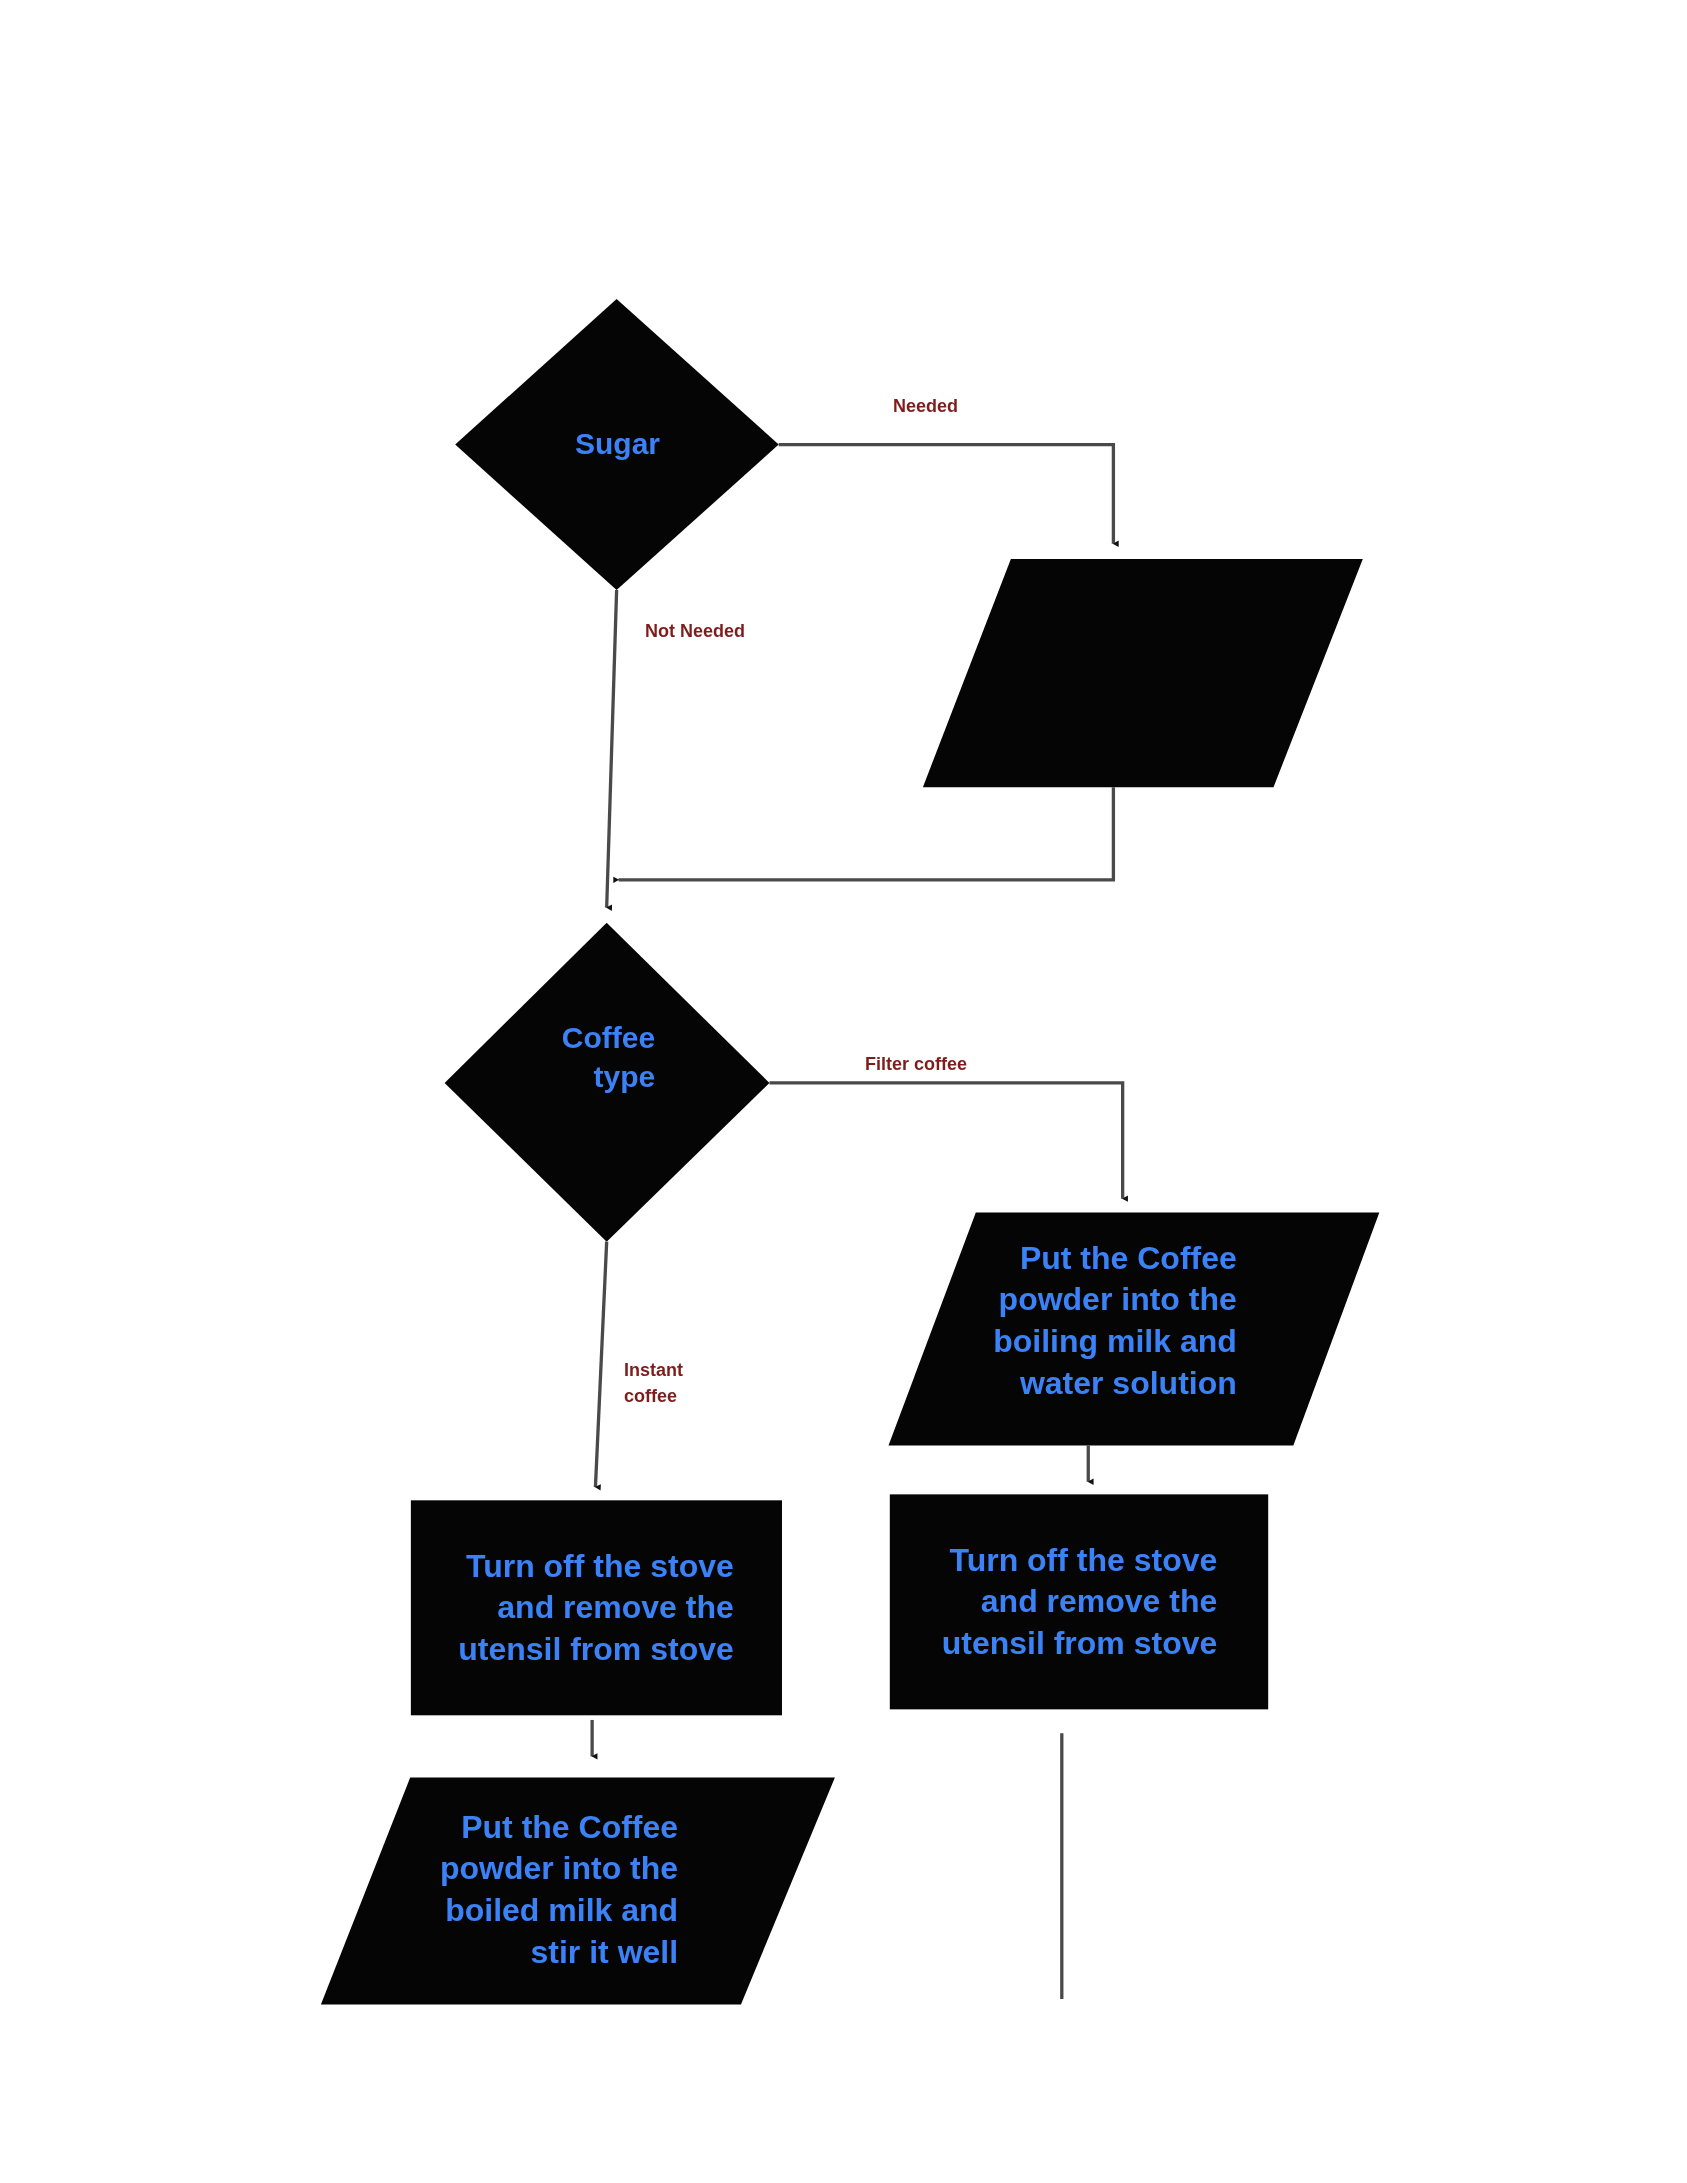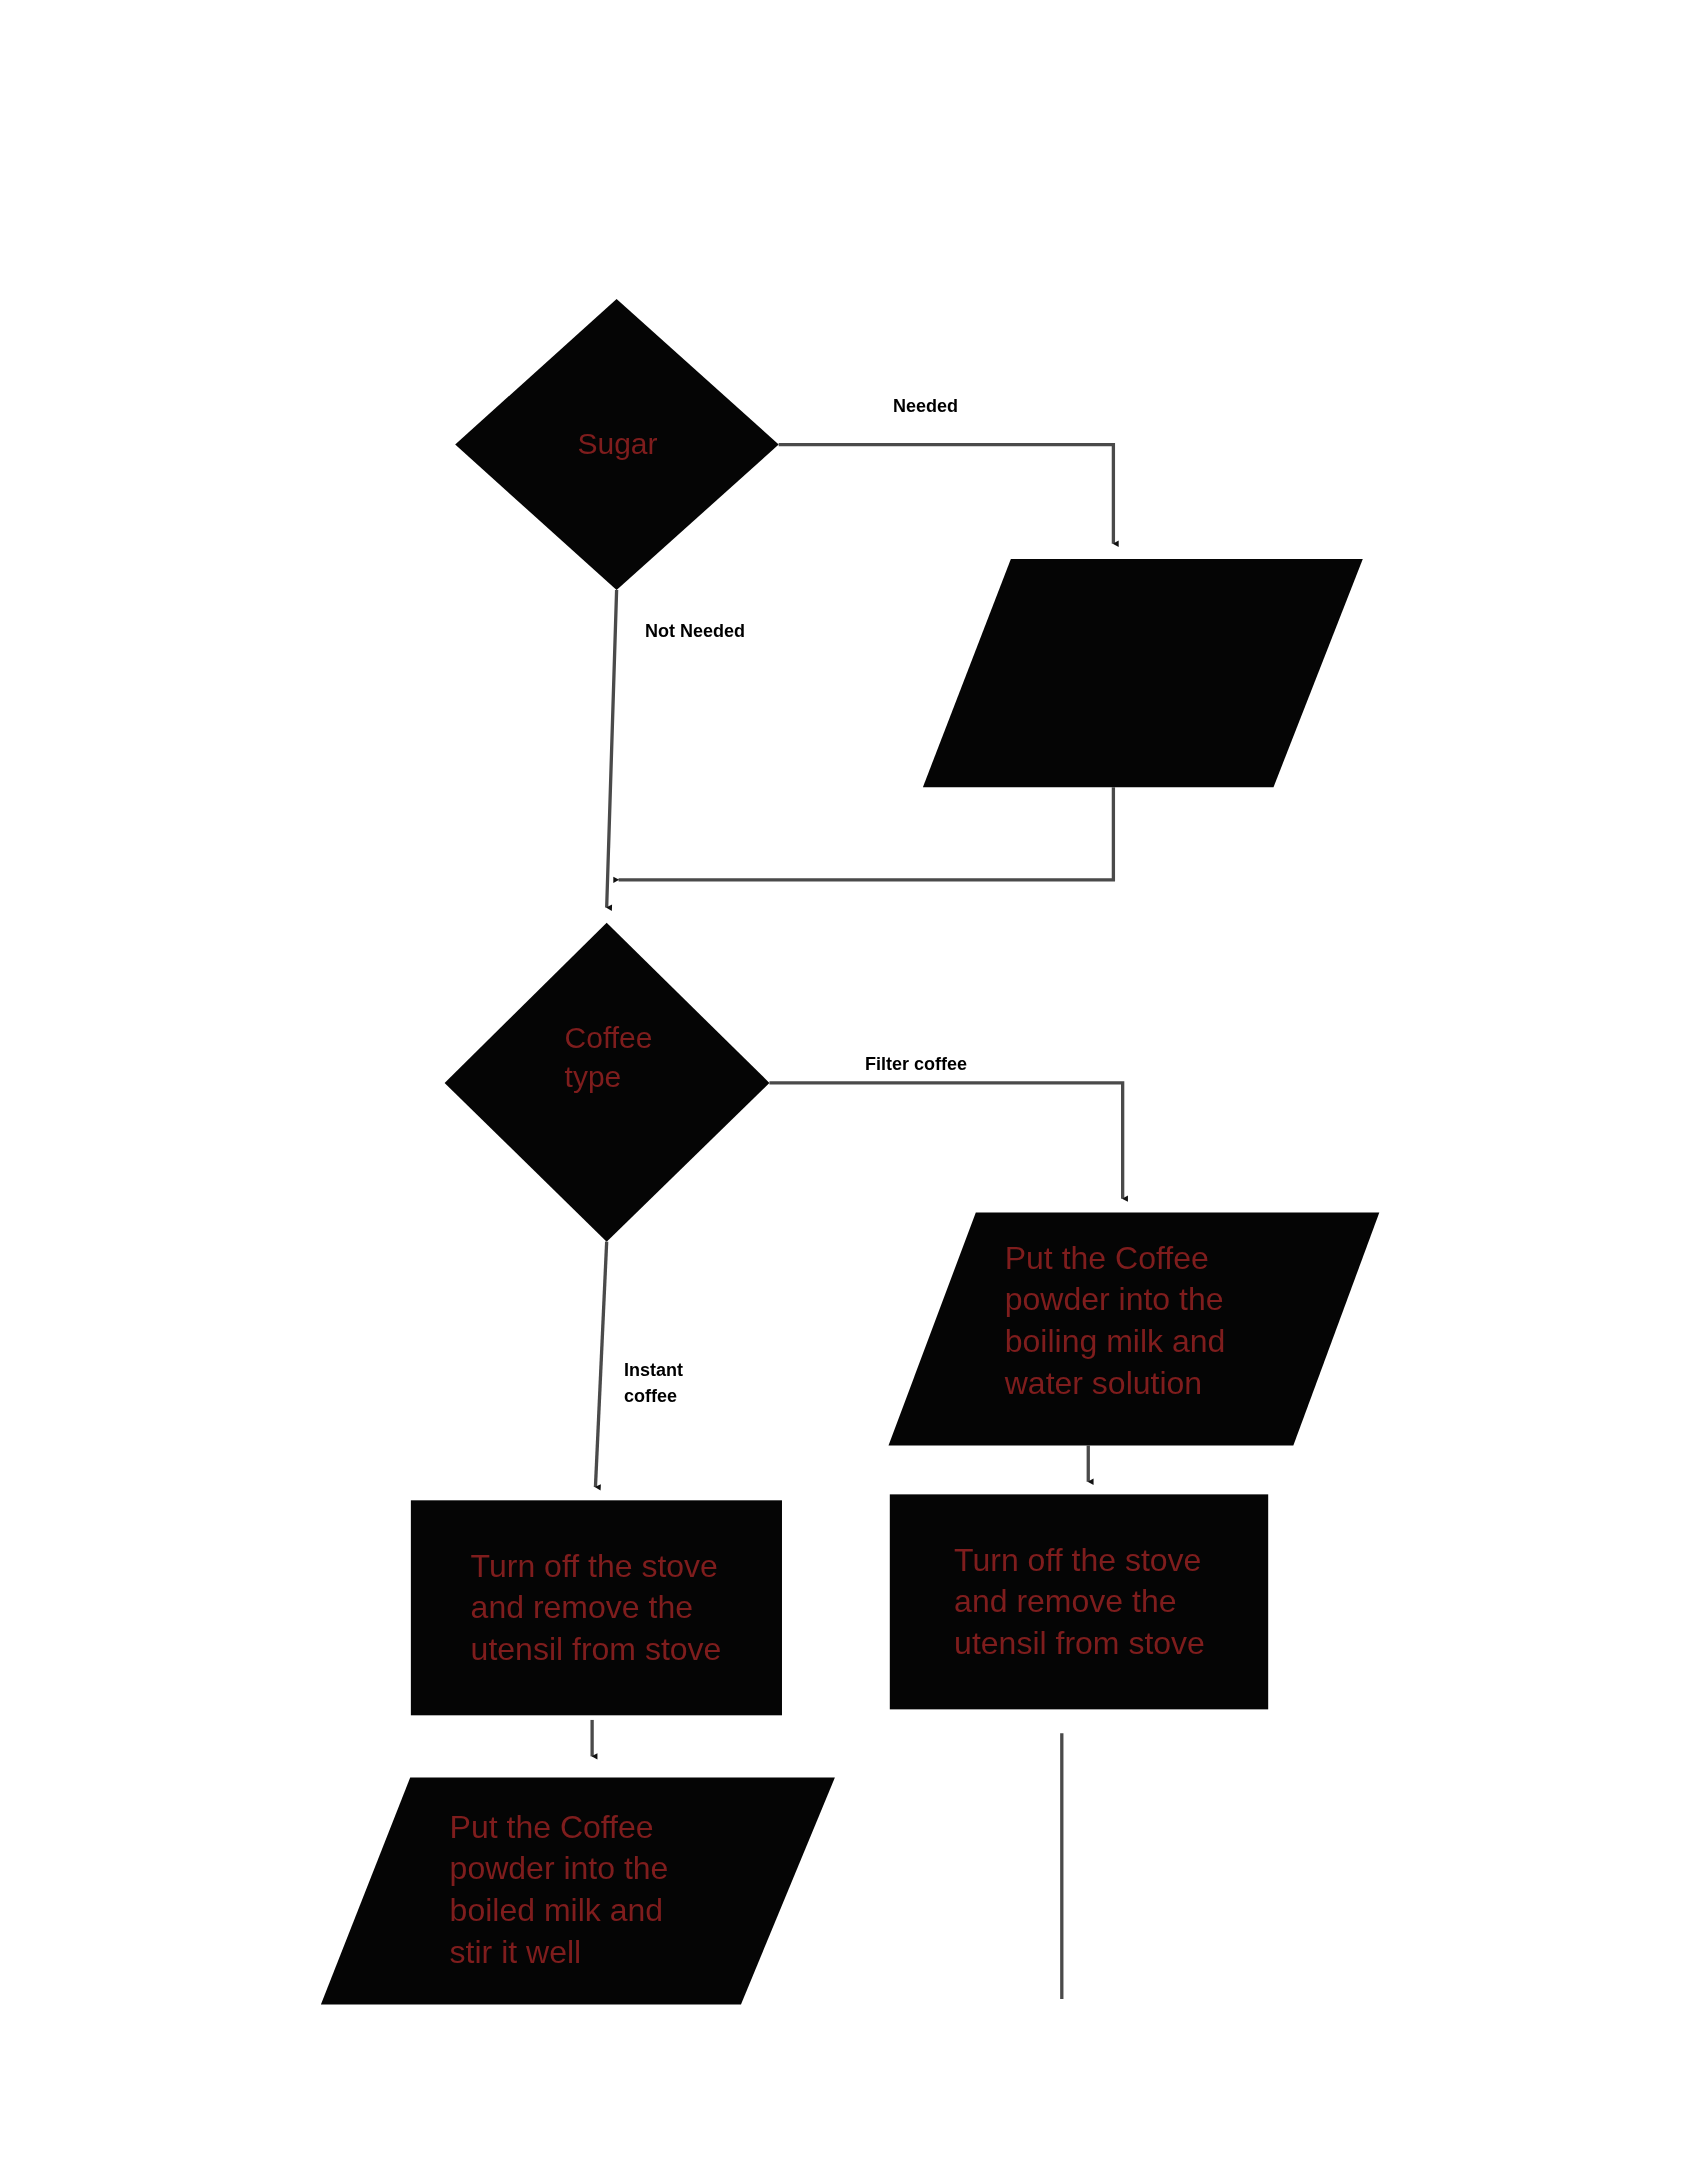--- a/index.html
+++ b/index.html
@@ -22,41 +22,41 @@
     position: absolute;
     left: 0;
     top: 0;
     width: 1687px;
     height: 2183px;
   }
 
   
   .node-text {
     position: absolute;
-    color: #7f1d1d;
-    text-align: left;
+    color: #3b82f6;
+    text-align: right;
     line-height: 1.30;
     white-space: pre-line;
-    font-weight: 400;
+    font-weight: 700;
     pointer-events: none;
     display: flex;
     align-items: center;
     justify-content: center;
   }
   .decision-text {
     font-size: 30px;
   }
   .process-text {
     font-size: 32px;
   }
 
   
   .edge-label {
     position: absolute;
-    color: #000000;
+    color: #7f1d1d;
     font-weight: bold;
     font-size: 18px;
     line-height: 1.45;
     white-space: pre-line;
     text-align: left;
   }
 </style>
 </head>
 <body>
 

